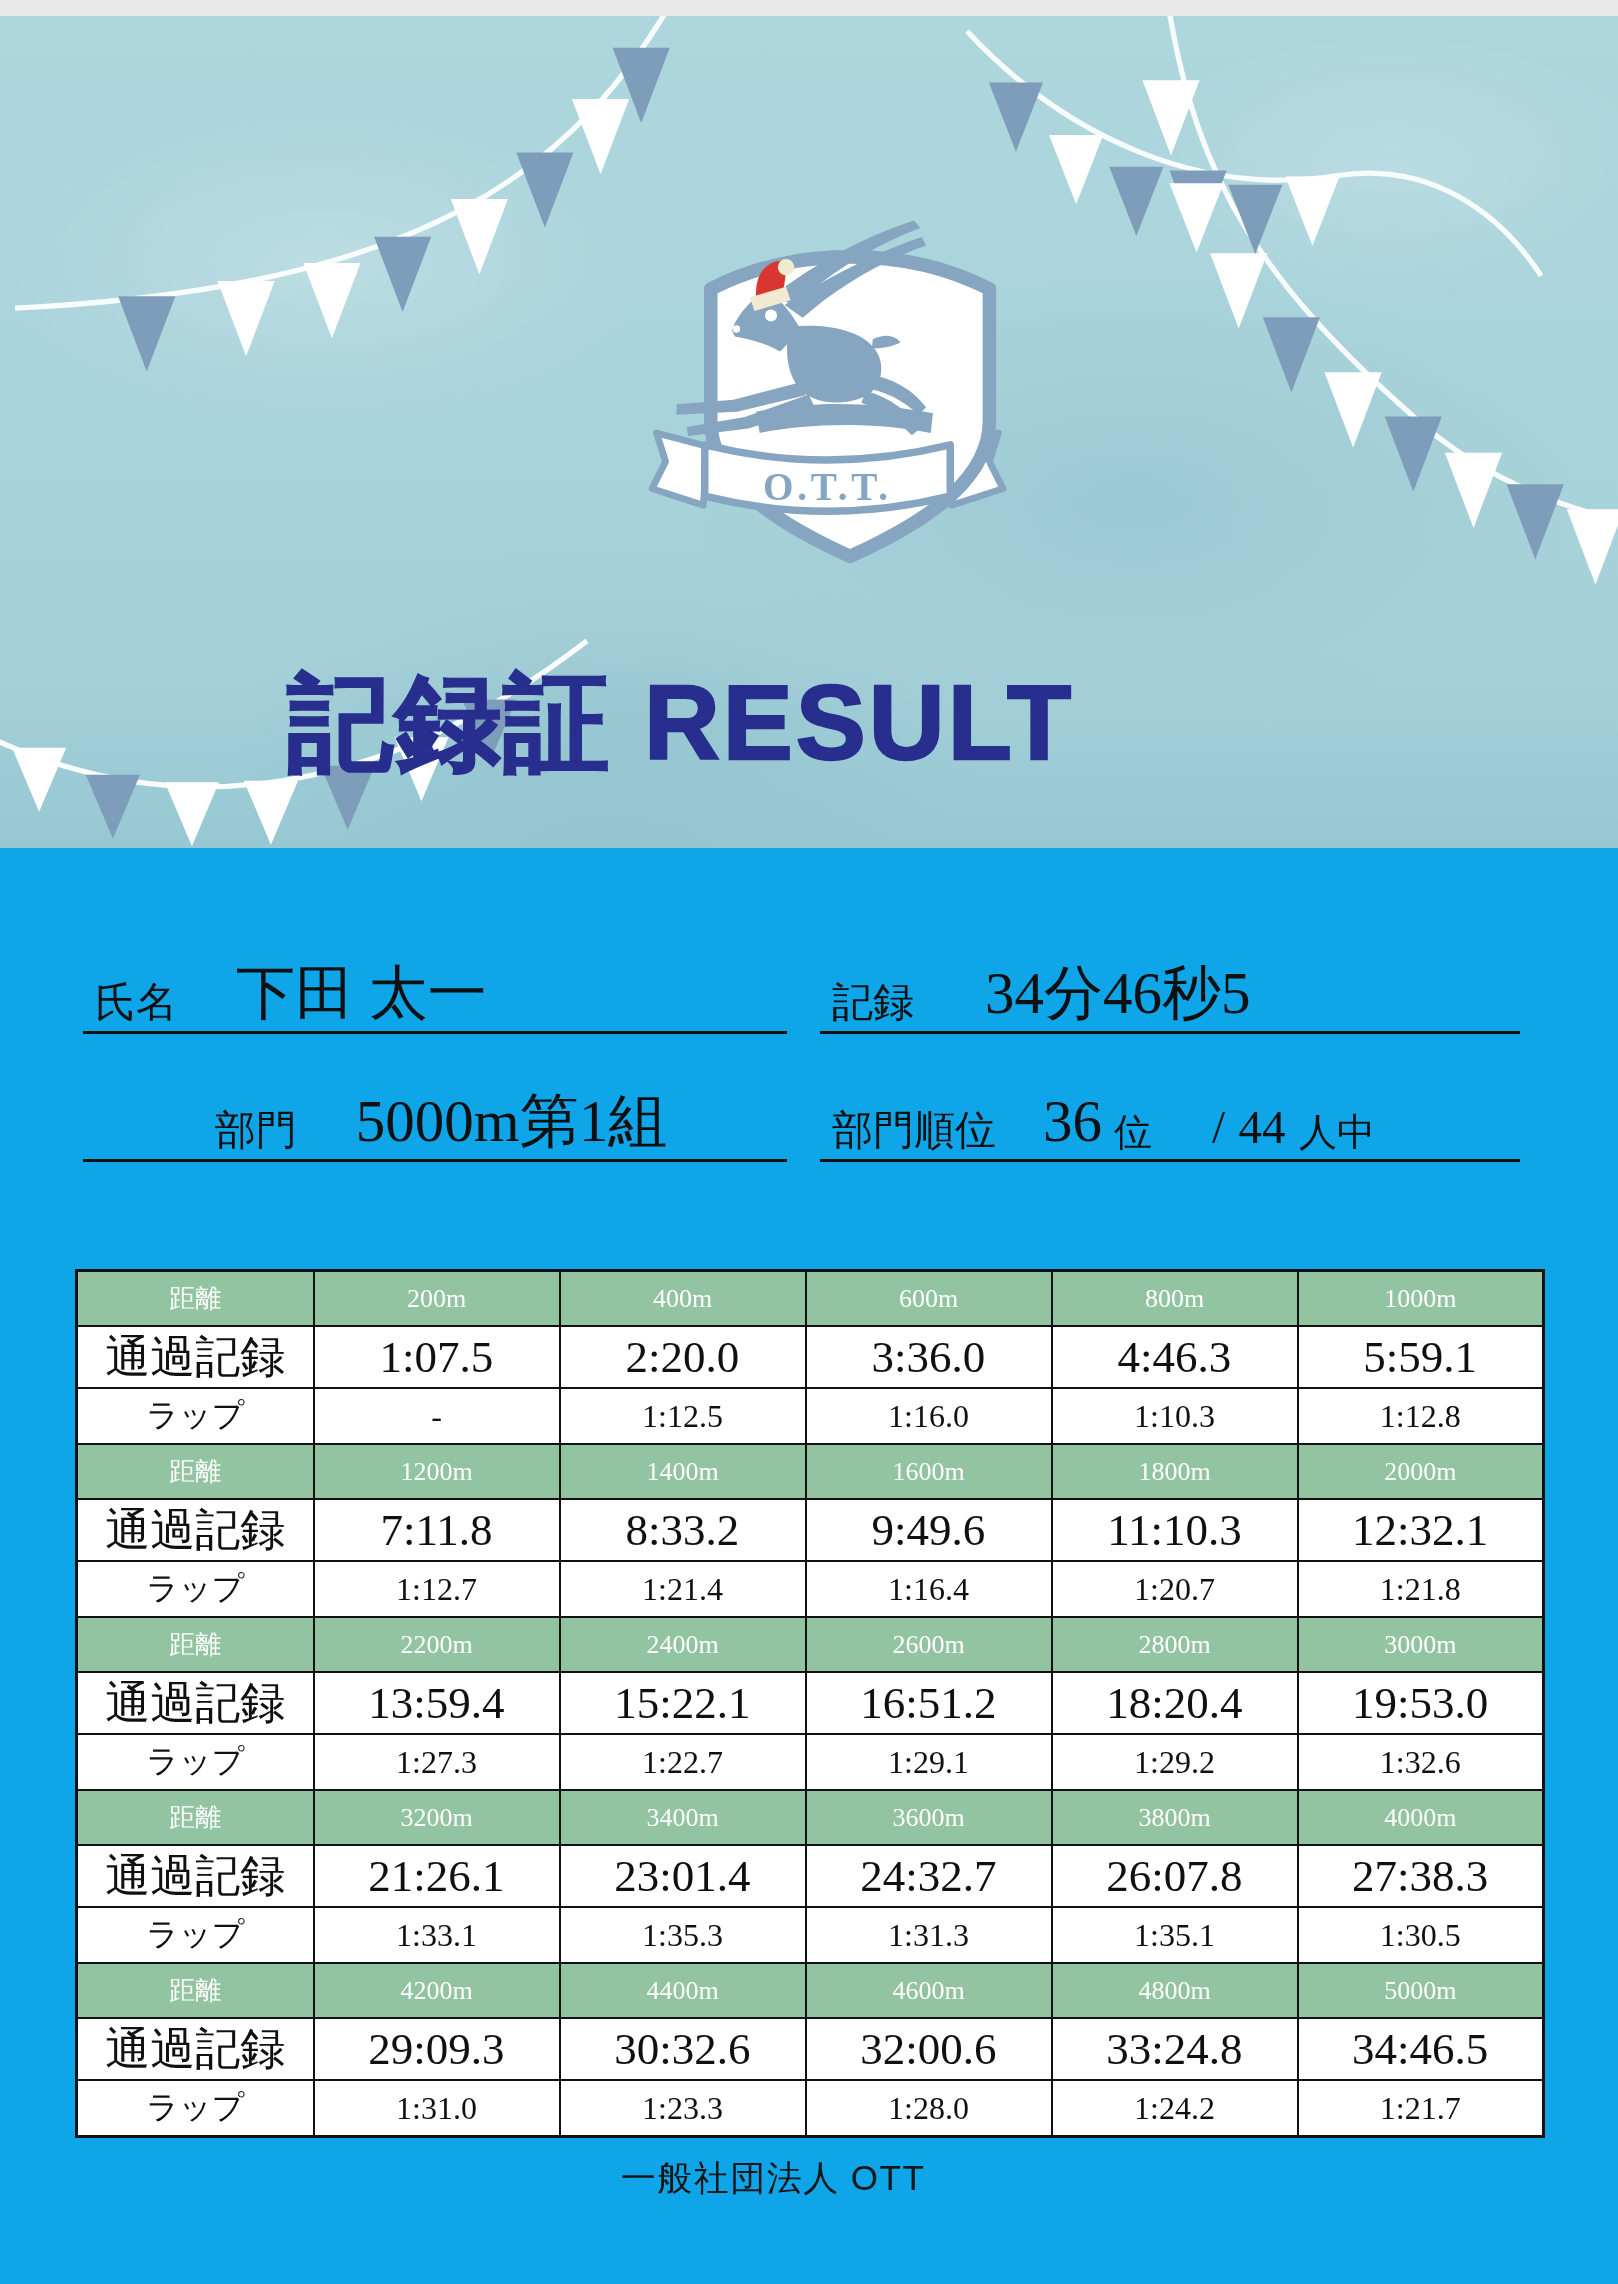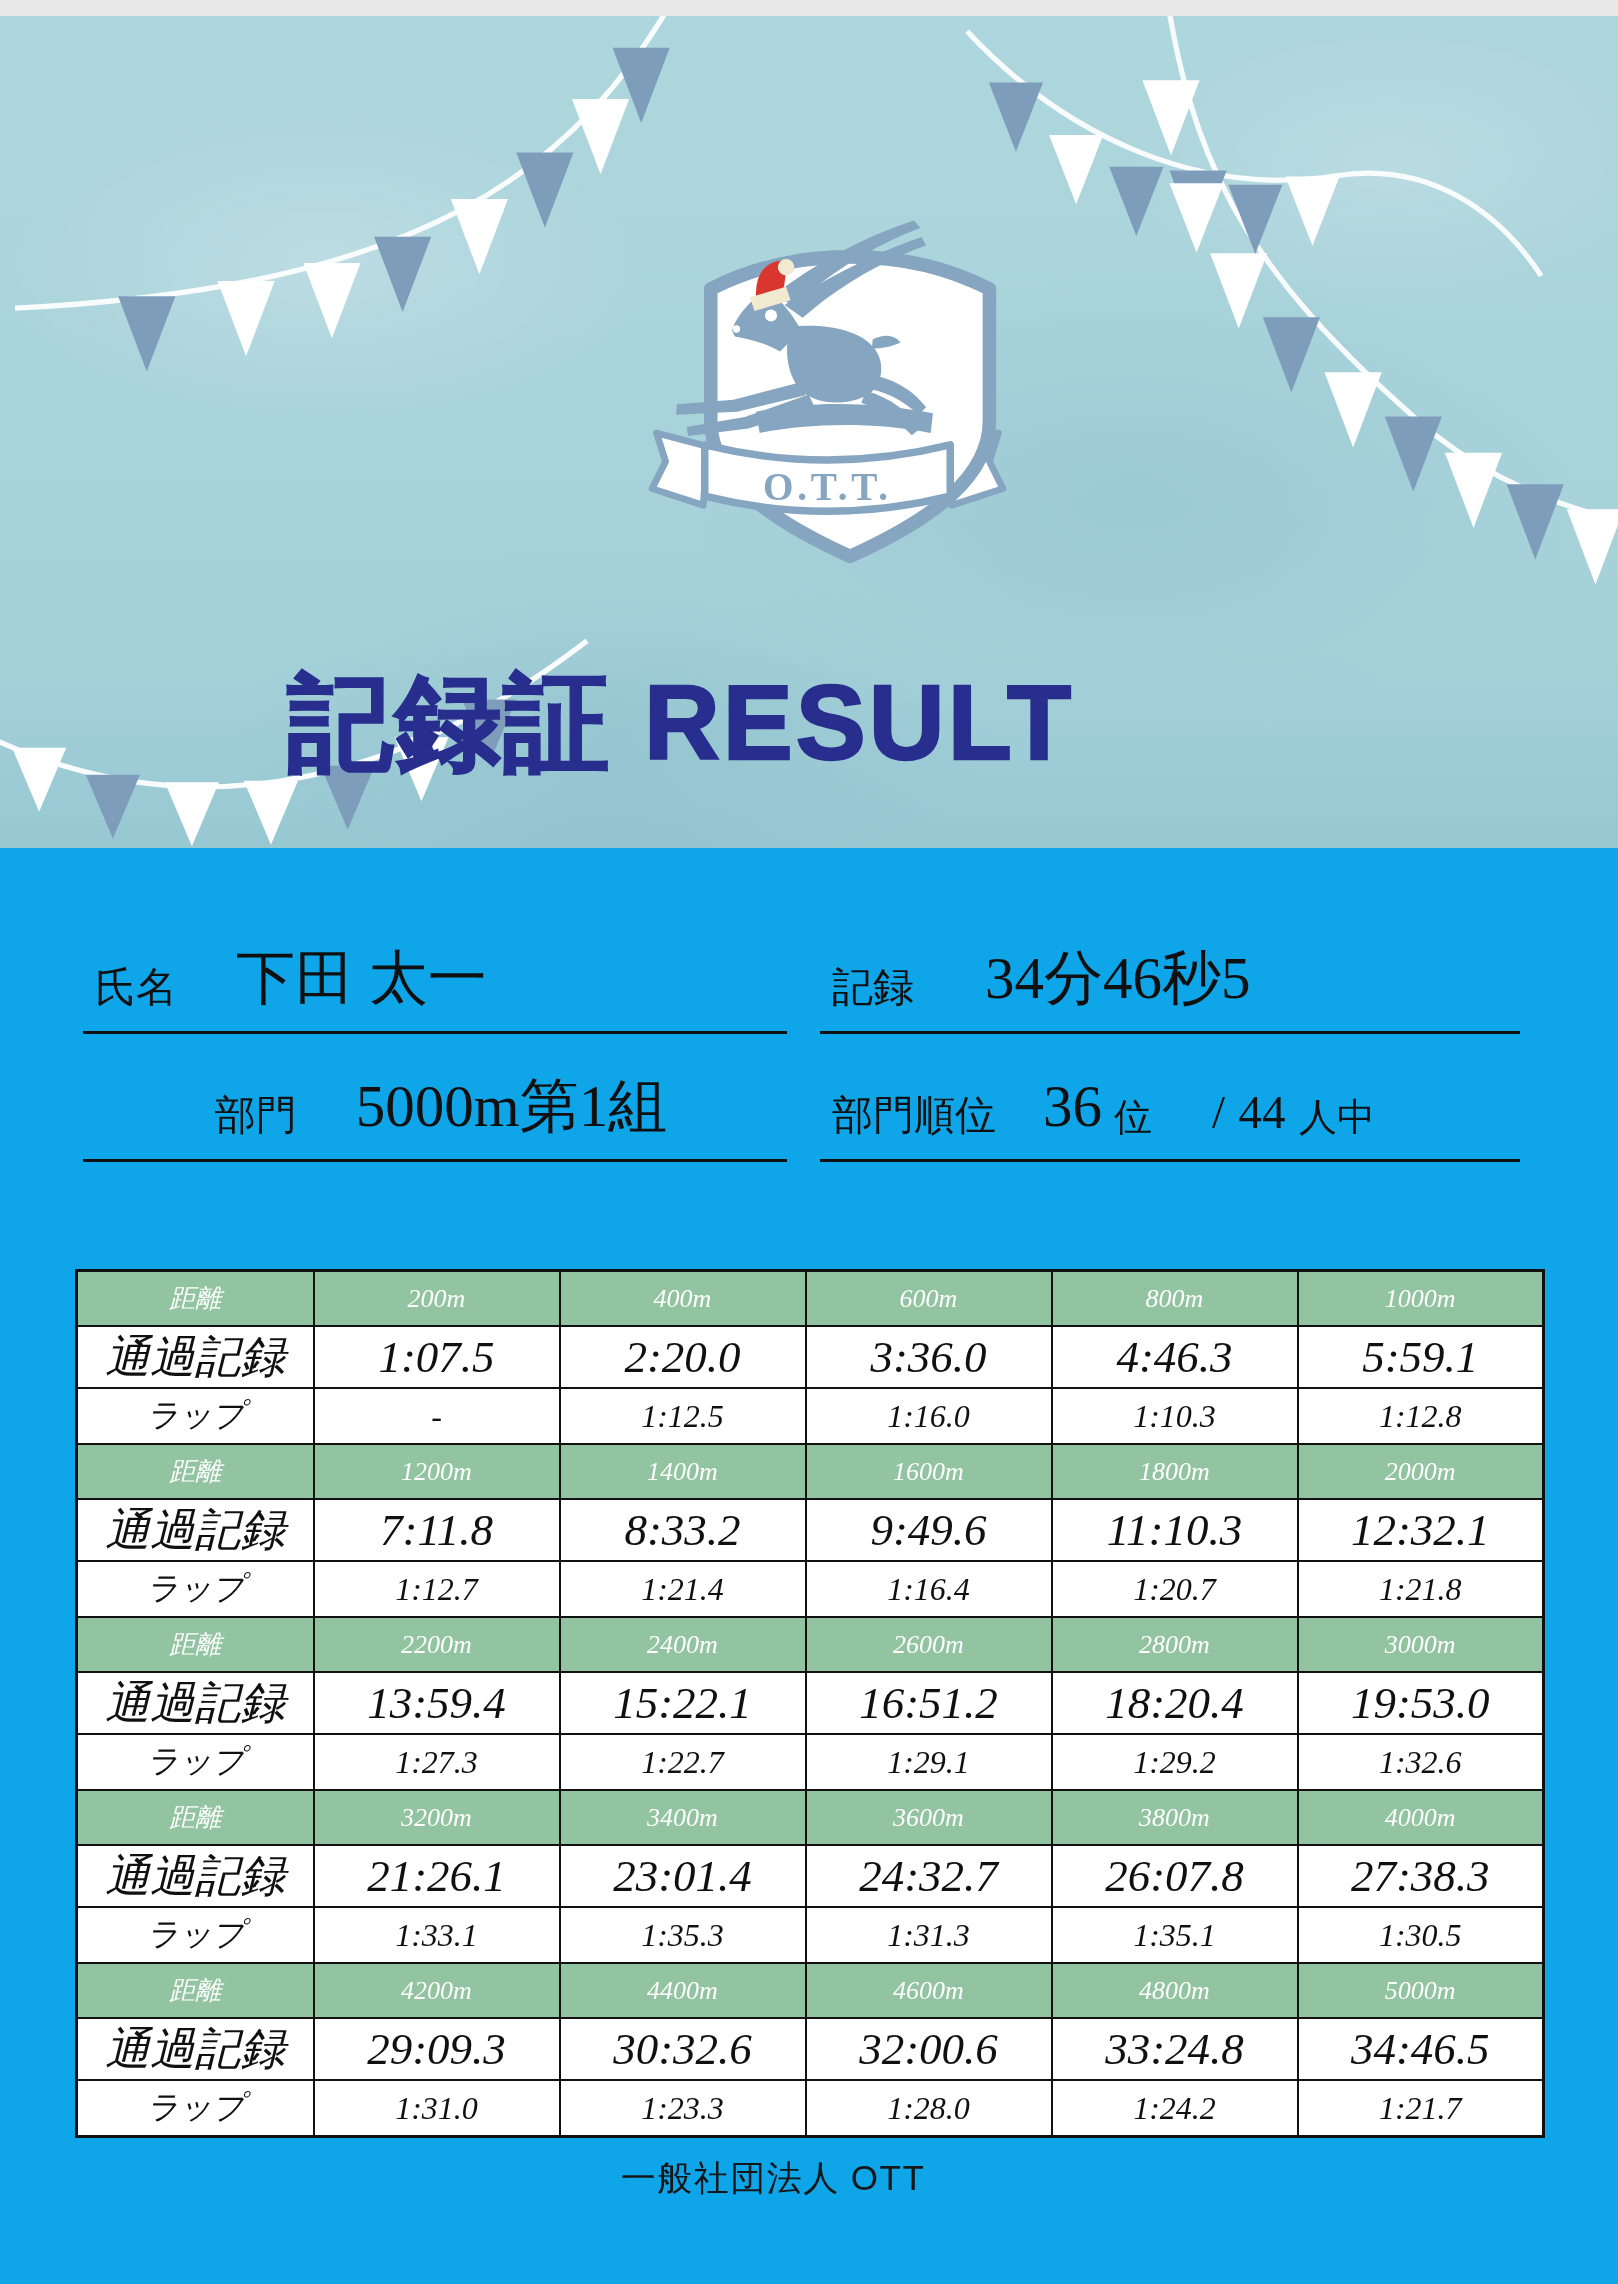--- a/index.html
+++ b/index.html
@@ -25,41 +25,41 @@
   .title {
     position:absolute; left:0; top:644px; width:1362px; text-align:center;
     font-family:"Liberation Sans","DejaVu Sans",sans-serif; font-weight:700;
     font-size:105px; line-height:1.2; letter-spacing:3px; color:#272e8d;
     -webkit-text-stroke:2.3px #272e8d;
   }
 
   
   .frow {
     position:absolute; display:flex; align-items:flex-end;
-    border-bottom:3px solid #101010; padding-bottom:23px; box-sizing:border-box;
+    border-bottom:3px solid #101010; padding-bottom:8px; box-sizing:border-box;
   }
   .frow * { line-height:1; }
   #f-name   { left:83px;  top:922px; width:704px; height:96px; }
   #f-record { left:820px; top:922px; width:700px; height:96px; }
   #f-div    { left:83px;  top:1048px; width:704px; height:98px;justify-content:center; }
   #f-rank   { left:820px; top:1048px; width:700px; height:98px; }
   .flabel { font-size:41px; padding-left:12px; white-space:nowrap; }
   .fvalue { font-size:59px; white-space:nowrap; }
   #f-name .fvalue, #f-div .fvalue { margin-left:59px; }
   #f-record .fvalue { margin-left:71px; }
   .rank-num  { font-size:59px; margin-left:47px; }
   .rank-unit { font-size:38px; margin-left:12px; }
   .rank-slash{ font-size:47px; margin-left:60px; }
   .rank-total{ font-size:47px; margin-left:13.5px; }
   .rank-tunit{ font-size:38px; margin-left:13.5px; }
 
   
   #splits-table {
     position:absolute; left:75px; top:1253px; width:1467px;
-    border-collapse:collapse; table-layout:fixed; border:3px solid #111;font-style:italic;
+    border-collapse:collapse; table-layout:fixed; border:3px solid #111;
   }
   #splits-table td { border:2.3px solid #111; text-align:center; padding:0; vertical-align:middle; }
   tr.r-dist td { background:#93c4a1; color:#ffffff; height:53px; font-size:26px; border-bottom-width:3px; }
   tr.r-split td { height:57px; font-size:45px; background:#fff; }
   tr.r-lap td { height:54px; font-size:32px; background:#fff; }
   td.lbl { font-size:25.6px; }
 
   
   .footer {
     position:absolute; left:0; top:2139px; width:1546px; text-align:center;

